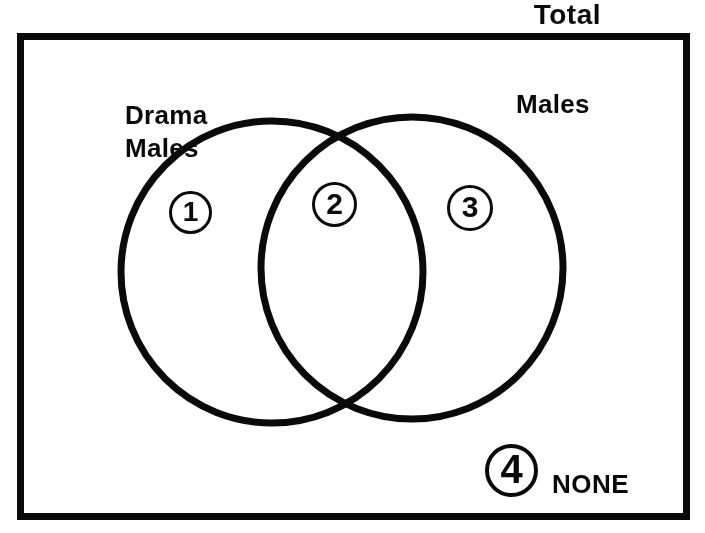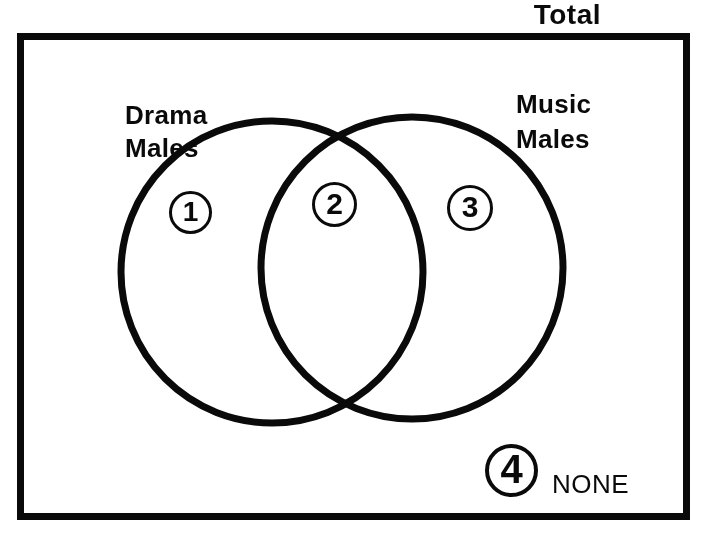--- a/index.html
+++ b/index.html
@@ -70,21 +70,21 @@
   .marker-1 { left: 169px; top: 191px; width: 43px; height: 43px; font-size: 28px; }
   .marker-2 { left: 312px; top: 182px; width: 45px; height: 45px; font-size: 30px; }
   .marker-3 { left: 447px; top: 185px; width: 46px; height: 46px; font-size: 30px; }
   .marker-4 { left: 485px; top: 444px; width: 53px; height: 53px; font-size: 40px; border-width: 4px; }
   
   .none-label {
     position: absolute;
     left: 552px;
     top: 469px;
     font-size: 26px;
-    font-weight: normal;
+    font-weight: bold;
     line-height: 30px;
     letter-spacing: 0.5px;
   }
 </style>
 </head>
 <body>
 
 <div class="stage">
 
   <div class="total-label">Total</div>
@@ -95,21 +95,20 @@
     <circle cx="272" cy="272" r="151" fill="none" stroke="#0a0a0a" stroke-width="7"></circle>
     <circle cx="412" cy="268" r="151" fill="none" stroke="#0a0a0a" stroke-width="7"></circle>
   </svg>
 
   <div class="set-label set-label-drama">
     <div>Drama</div>
     <div>Males</div>
   </div>
 
   <div class="set-label set-label-music">
-    <div>Music</div>
     <div>Males</div>
   </div>
 
   <div class="marker marker-1">1</div>
 
   <div class="marker marker-2">2</div>
 
   <div class="marker marker-3">3</div>
 
   <div class="marker marker-4">4</div>

